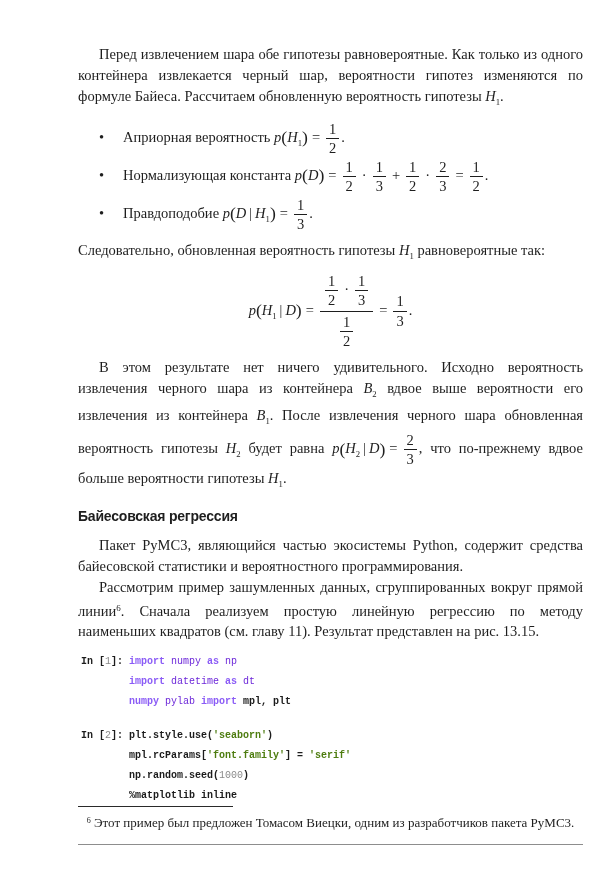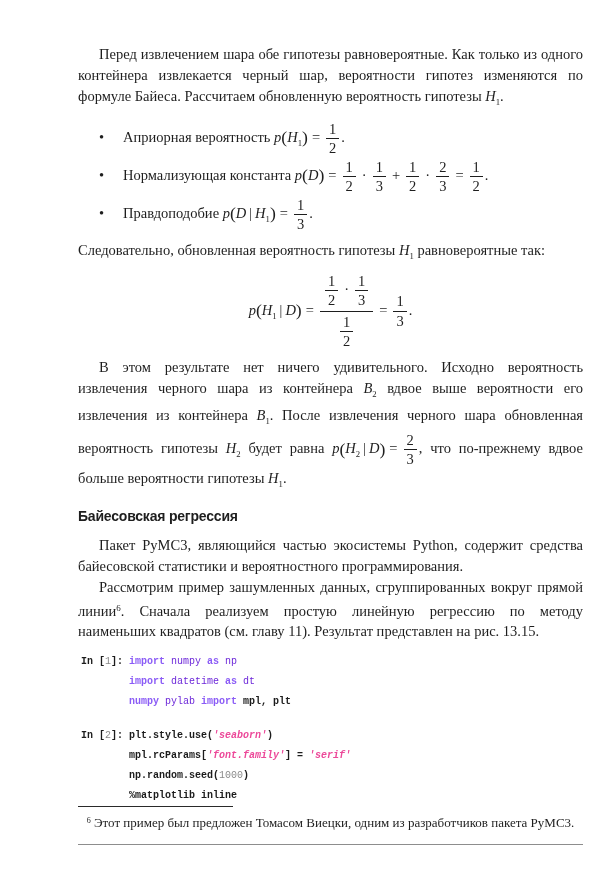--- a/index.html
+++ b/index.html
@@ -41,21 +41,21 @@
   .code-block {
     display:flex; font-family:"Liberation Mono", monospace;
     font-size:10px; line-height:20px; margin:10px 0 0 3px;
   }
   .code-block.second { margin-top:14px; }
   .code-prompt { white-space:pre; }
   .code-lines { }
   .code-line { white-space:pre; }
   .run-kw { font-weight:bold; color:#8b5cf6; }
   .run-cd { font-weight:bold; color:#1c1c1c; }
-  .run-st { font-weight:bold; color:#ec4899;font-style:italic; }
+  .run-st { font-weight:bold; color:#4d7c0f; }
   .run-nm { color:#6d28d9; }
   .run-num { color:#8a8a8a; }
   .bottom { margin-top:auto; }
   .footnote-rule { width:155px; height:0; border-top:1px solid #2a2a2a; margin:0 0 5px; }
   .footnote { font-size:13px; line-height:17px; text-align:center; }
   .footer-rule { height:0; border-top:1px solid #8d8d8d; margin:12px 0 0; }
   .footer {
     display:flex; justify-content:flex-end; align-items:center;
     padding:9px 2px 0 0; margin-bottom:50px;
   }

